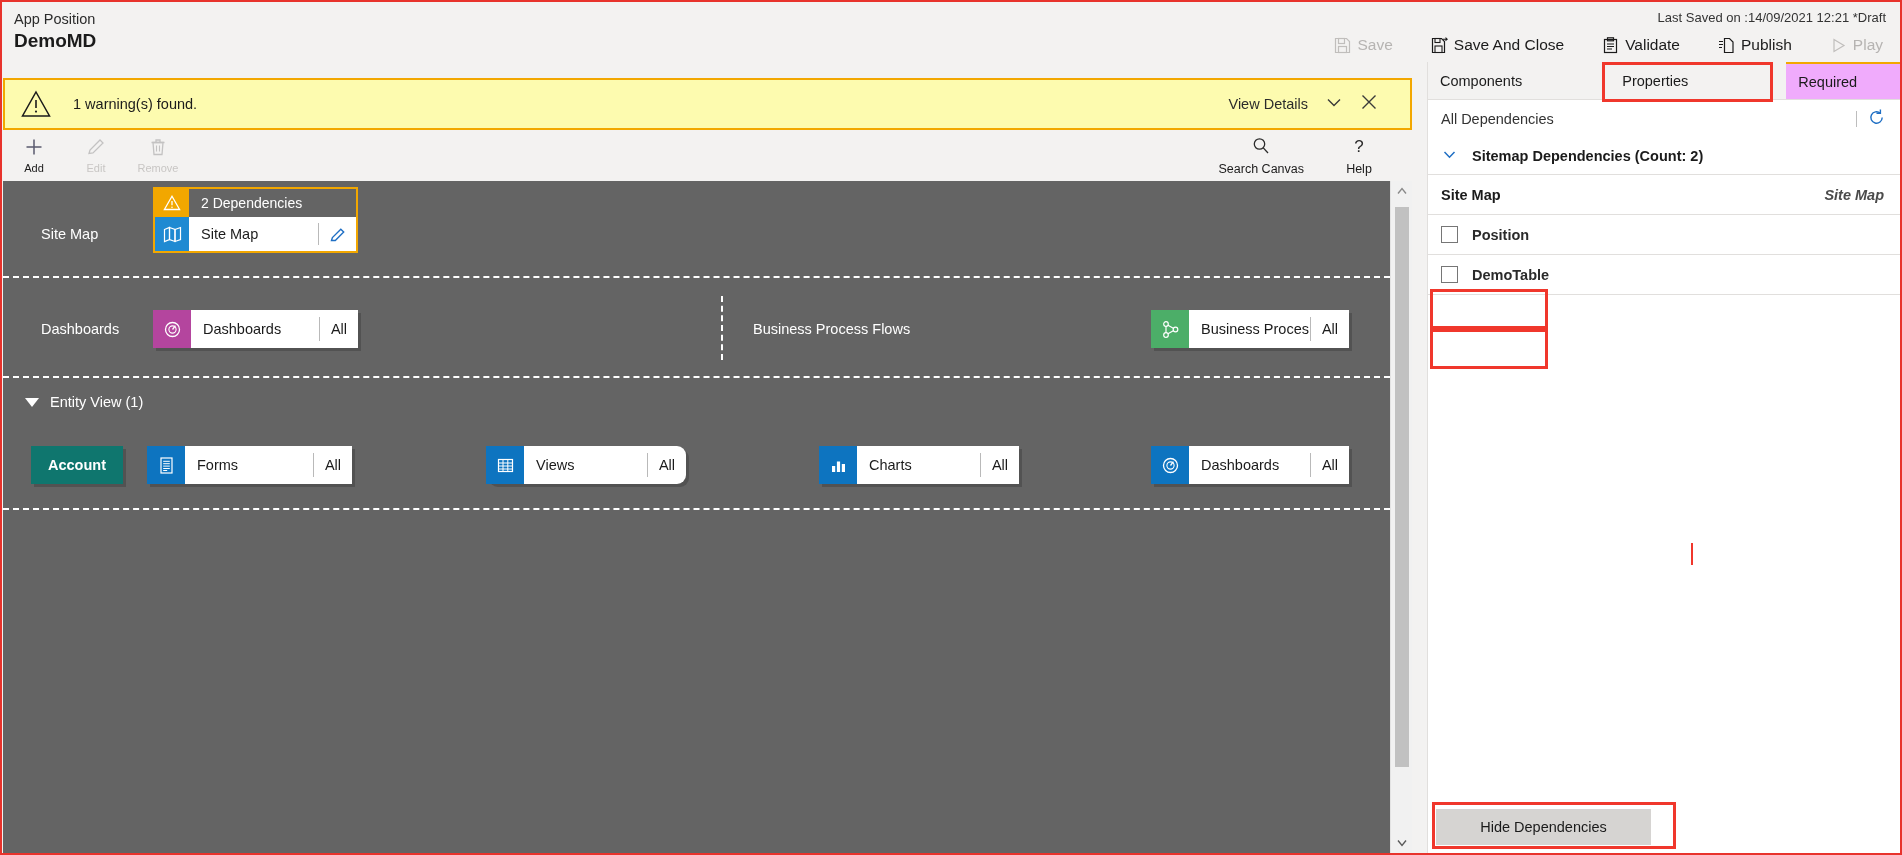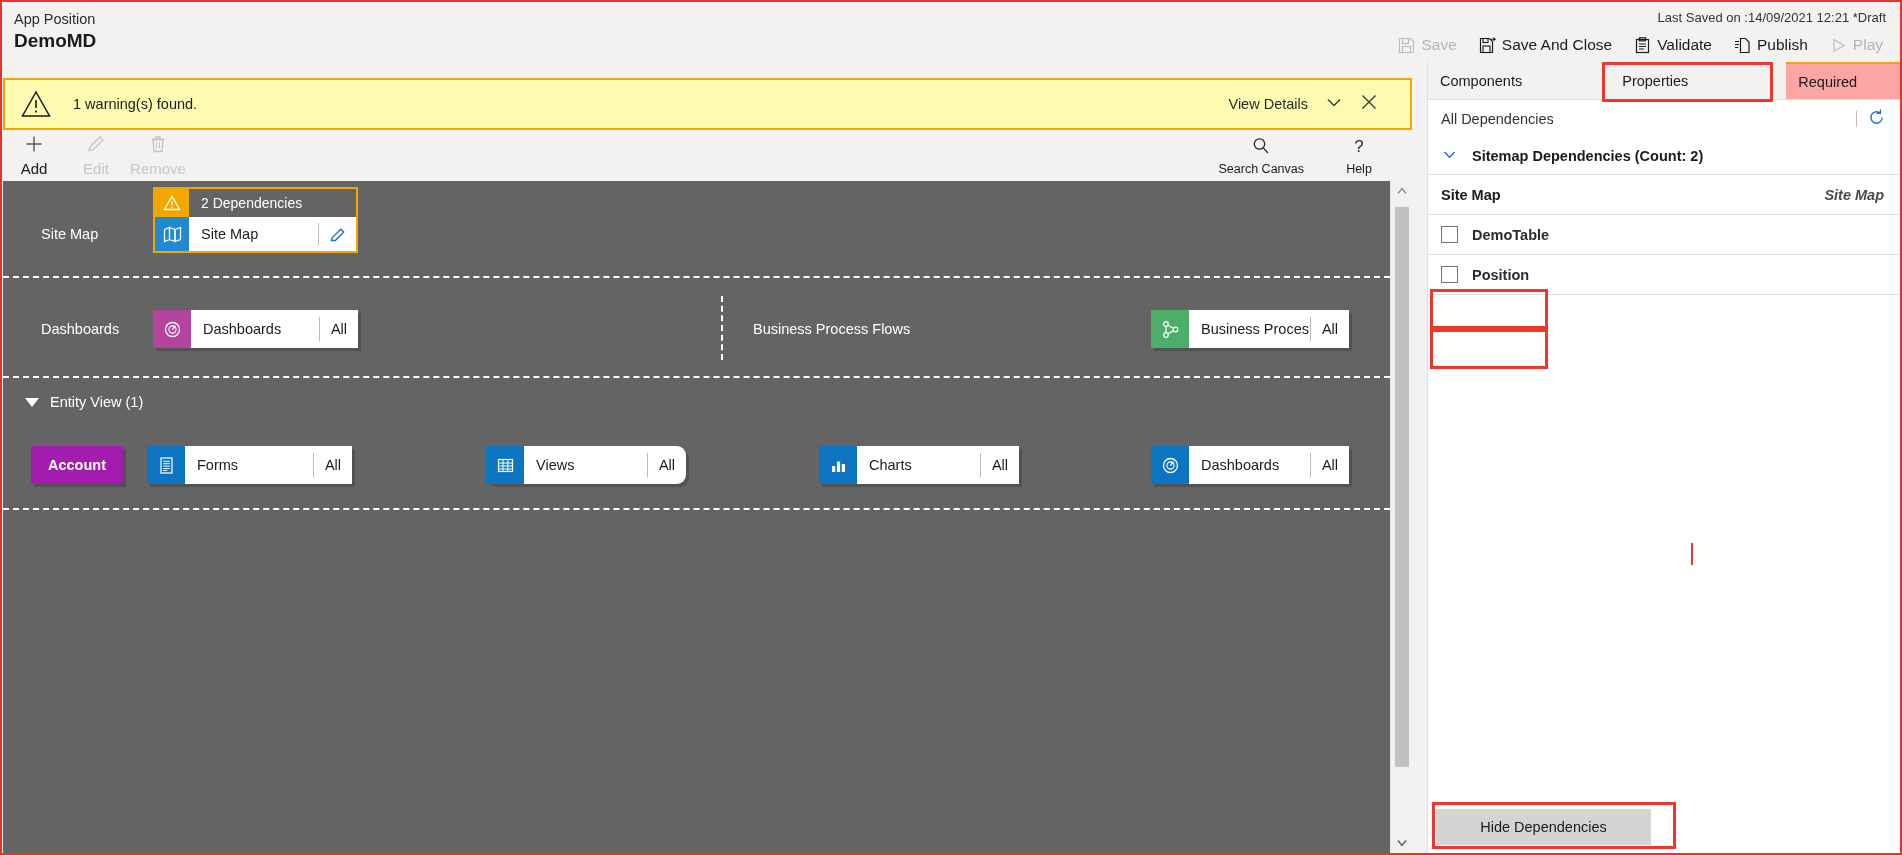--- a/index.html
+++ b/index.html
@@ -30,21 +30,21 @@
   .hdr-title {
     position: absolute; left: 12px; top: 28px;
     font-size: 19px; font-weight: bold; color: #1b1b1b;
   }
   .hdr-saved {
     position: absolute; right: 14px; top: 8px;
     font-size: 13px; color: #333333;
   }
   .hdr-commands {
     position: absolute; right: 8px; top: 30px;
-    display: flex; align-items: center; gap: 4px;
+    display: flex; align-items: center; gap: 20px;
   }
   .cmd {
     display: flex; align-items: center; gap: 6px;
     padding: 4px 9px;
     font-size: 15.5px; color: #1b1b1b;
     cursor: pointer; white-space: nowrap;
   }
   .cmd.disabled { color: #b6b4b2; cursor: default; }
   .cmd svg { display: block; }
 
@@ -74,21 +74,21 @@
   .cmdbar {
     position: absolute; left: 1px; top: 128px;
     width: 1409px; height: 51px;
     background: #f3f2f1;
     display: flex; align-items: center;
   }
   .cbtn {
     width: 62px; height: 48px;
     display: flex; flex-direction: column;
     align-items: center; justify-content: center; gap: 3px;
-    font-size: 15px; color: #1b1b1b; cursor: pointer;
+    font-size: 11px; color: #1b1b1b; cursor: pointer;
   }
   .cbtn.disabled { color: #c8c6c4; cursor: default; }
   .cbtn.disabled svg { opacity: .45; }
   .cbtn-right {
     margin-left: auto; display: flex; align-items: center; gap: 6px;
     padding-right: 10px;
   }
   .cbtn-wide {
     min-width: 86px; height: 48px;
     display: flex; flex-direction: column;
@@ -182,21 +182,21 @@
   }
   .caret-down {
     width: 0; height: 0;
     border-left: 7px solid transparent;
     border-right: 7px solid transparent;
     border-top: 9px solid #ffffff;
   }
   .entity-pill {
     position: absolute; left: 28px;
     width: 92px; height: 38px;
-    background: #a21caf; color: #ffffff;
+    background: #0f766e; color: #ffffff;
     display: flex; align-items: center; justify-content: center;
     font-size: 14.5px; font-weight: bold;
     box-shadow: 3px 3px 0 rgba(0,0,0,.18);
     cursor: pointer;
   }
   .vdash {
     position: absolute;
     width: 2px;
     border-left: 2px dashed #ffffff;
   }
@@ -232,21 +232,21 @@
     height: 38px; background: #f3f2f1;
     display: flex; align-items: stretch;
     border-bottom: 1px solid #e1dfdd;
   }
   .rtab {
     display: flex; align-items: center;
     padding: 0 10px 0 12px;
     font-size: 14.5px; color: #1b1b1b; cursor: pointer;
   }
   .rtab.active {
-    background: #fca5a5;
+    background: #f0abfc;
     border-top: 2px solid #f2a700;
     font-weight: normal;
   }
   .rtab-spacer { flex: 1 1 auto; }
 
   .rrow-all {
     height: 38px; display: flex; align-items: center;
     padding: 0 14px 0 13px;
     font-size: 14.5px; color: #333333;
   }
@@ -643,26 +643,26 @@
 
     <div class="dep-table">
       <div class="dep-row head">
         <span>Site Map</span>
         <span class="spacer"></span>
         <span class="type">Site Map</span>
       </div>
 
       <div class="dep-row">
         <span class="cbx"></span>
-        <span class="dep-label">DemoTable</span>
+        <span class="dep-label">Position</span>
       </div>
 
       <div class="dep-row">
         <span class="cbx"></span>
-        <span class="dep-label">Position</span>
+        <span class="dep-label">DemoTable</span>
       </div>
     </div>
 
     <div class="anno-tick" style="left:263px; top:481px;"></div>
 
     <div class="rfooter">
       <button class="btn-hide">
         <span>Hide Dependencies</span>
       </button>
     </div>

